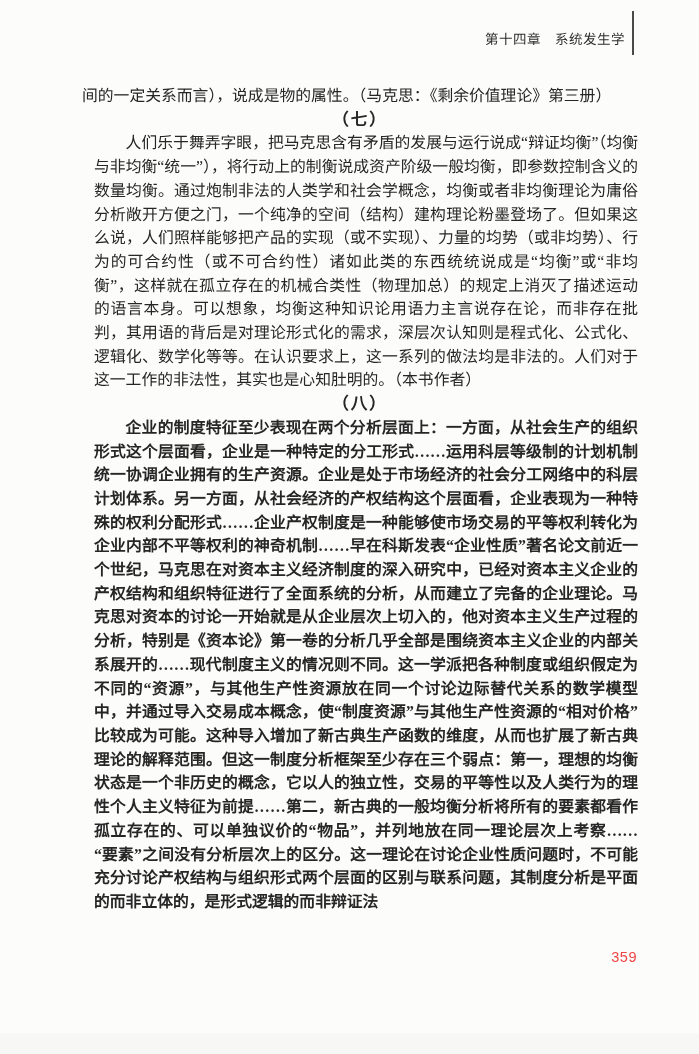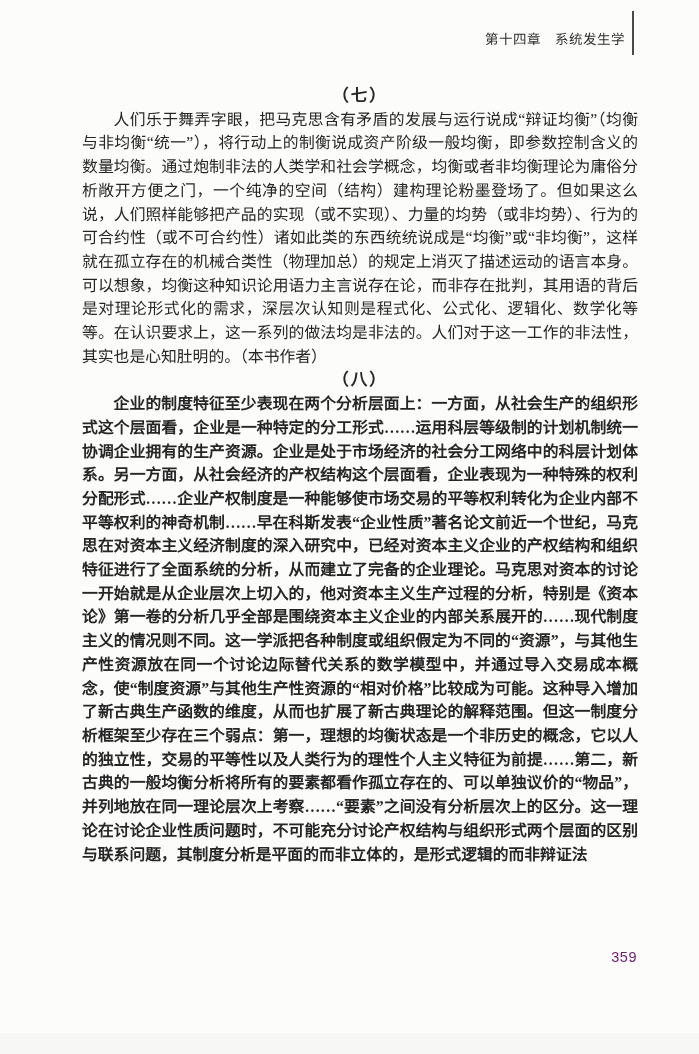--- a/index.html
+++ b/index.html
@@ -47,55 +47,57 @@
     line-height: 23.7px;
     text-align: justify;
     letter-spacing: 0;
   }
   .textblock p {
     margin: 0;
     padding: 0;
   }
   p.indent {
     text-indent: 2em;
+    margin-left: 12px;
   }
   .section-heading {
     text-align: center;
     font-weight: bold;
     font-size: 16.5px;
     line-height: 23.7px;
     margin: 0;
     letter-spacing: 2px;
   }
   .heading-7 { margin-top: 18px; }
   .para-7    { margin-top: 10px; }
   .heading-8 { margin-top: 16px; }
   .para-8    { margin-top: 10px; font-weight: bold; }
   
   .page-number {
     position: absolute;
     top: 949px;
     right: 62px;
     font-family: "Liberation Sans", "DejaVu Sans", sans-serif;
     font-size: 14.5px;
-    color: #701a75;
+    color: #ef4444;
     letter-spacing: 0.5px;
   }
 </style>
 </head>
 <body>
 
 <div class="page">
 
   <div class="running-header">第十四章　系统发生学</div>
 
   <div class="header-rule"></div>
 
   <div class="textblock">
 
+    <p class="cont-para">间的一定关系而言），说成是物的属性。（马克思：《剩余价值理论》第三册）</p>
 
     <p class="section-heading heading-7">（七）</p>
 
     <p class="indent para-7">人们乐于舞弄字眼，把马克思含有矛盾的发展与运行说成“辩证均衡”（均衡与非均衡“统一”），将行动上的制衡说成资产阶级一般均衡，即参数控制含义的数量均衡。通过炮制非法的人类学和社会学概念，均衡或者非均衡理论为庸俗分析敞开方便之门，一个纯净的空间（结构）建构理论粉墨登场了。但如果这么说，人们照样能够把产品的实现（或不实现）、力量的均势（或非均势）、行为的可合约性（或不可合约性）诸如此类的东西统统说成是“均衡”或“非均衡”，这样就在孤立存在的机械合类性（物理加总）的规定上消灭了描述运动的语言本身。可以想象，均衡这种知识论用语力主言说存在论，而非存在批判，其用语的背后是对理论形式化的需求，深层次认知则是程式化、公式化、逻辑化、数学化等等。在认识要求上，这一系列的做法均是非法的。人们对于这一工作的非法性，其实也是心知肚明的。（本书作者）</p>
 
     <p class="section-heading heading-8">（八）</p>
 
     <p class="indent para-8">企业的制度特征至少表现在两个分析层面上：一方面，从社会生产的组织形式这个层面看，企业是一种特定的分工形式……运用科层等级制的计划机制统一协调企业拥有的生产资源。企业是处于市场经济的社会分工网络中的科层计划体系。另一方面，从社会经济的产权结构这个层面看，企业表现为一种特殊的权利分配形式……企业产权制度是一种能够使市场交易的平等权利转化为企业内部不平等权利的神奇机制……早在科斯发表“企业性质”著名论文前近一个世纪，马克思在对资本主义经济制度的深入研究中，已经对资本主义企业的产权结构和组织特征进行了全面系统的分析，从而建立了完备的企业理论。马克思对资本的讨论一开始就是从企业层次上切入的，他对资本主义生产过程的分析，特别是《资本论》第一卷的分析几乎全部是围绕资本主义企业的内部关系展开的……现代制度主义的情况则不同。这一学派把各种制度或组织假定为不同的“资源”，与其他生产性资源放在同一个讨论边际替代关系的数学模型中，并通过导入交易成本概念，使“制度资源”与其他生产性资源的“相对价格”比较成为可能。这种导入增加了新古典生产函数的维度，从而也扩展了新古典理论的解释范围。但这一制度分析框架至少存在三个弱点：第一，理想的均衡状态是一个非历史的概念，它以人的独立性，交易的平等性以及人类行为的理性个人主义特征为前提……第二，新古典的一般均衡分析将所有的要素都看作孤立存在的、可以单独议价的“物品”，并列地放在同一理论层次上考察……“要素”之间没有分析层次上的区分。这一理论在讨论企业性质问题时，不可能充分讨论产权结构与组织形式两个层面的区别与联系问题，其制度分析是平面的而非立体的，是形式逻辑的而非辩证法</p>
 
   </div>

